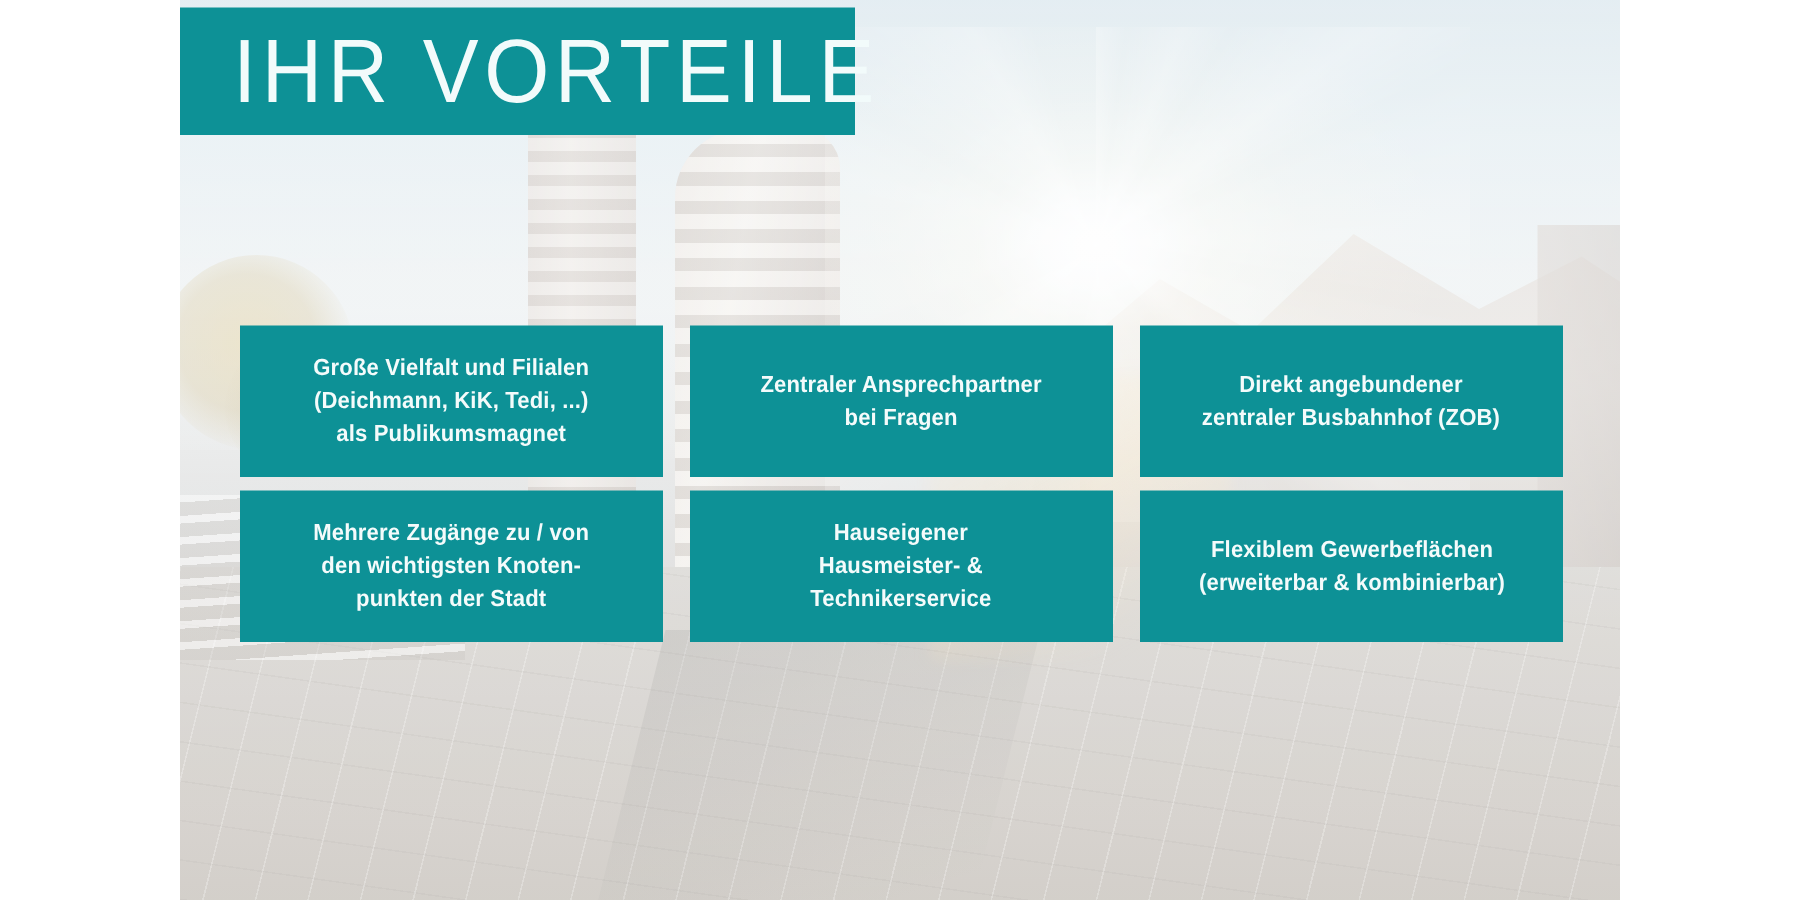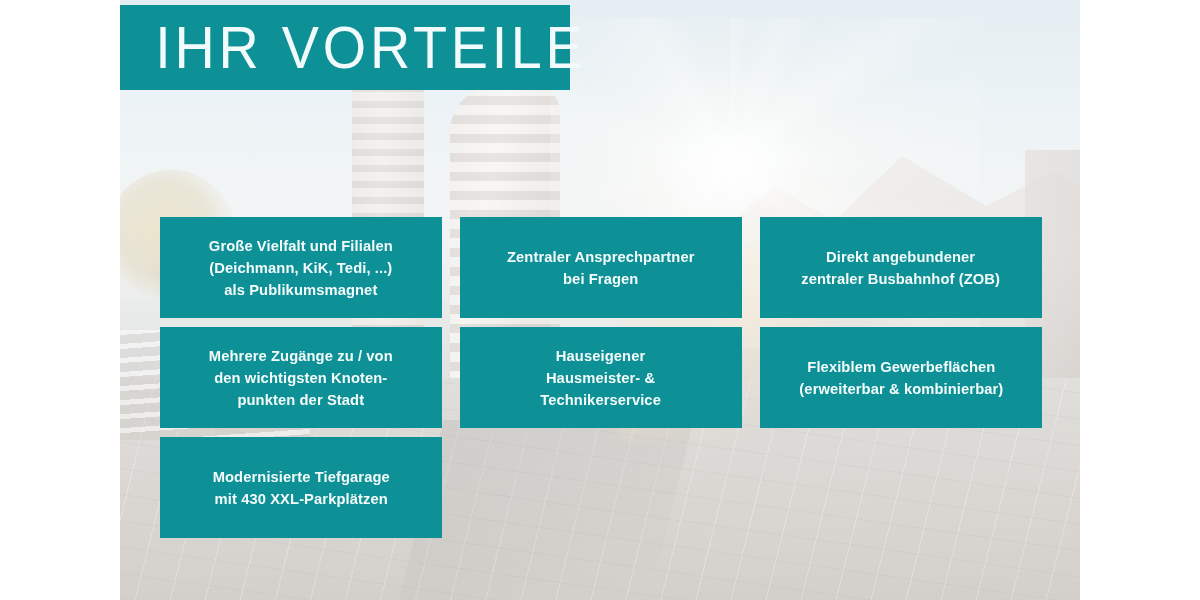--- a/index.html
+++ b/index.html
@@ -377,22 +377,16 @@
     </div>
 
     <div class="card">
       <div class="card-text">
         <span>Flexiblem Gewerbeflächen</span><br>
         <span>(erweiterbar &amp; kombinierbar)</span>
       </div>
     </div>
 
 
-    <div class="card">
-      <div class="card-text">
-        <span>Modernisierte Tiefgarage</span><br>
-        <span>mit 430 XXL-Parkplätzen</span>
-      </div>
-    </div>
 
 
   </div>
 </div>
 
 </body></html>

